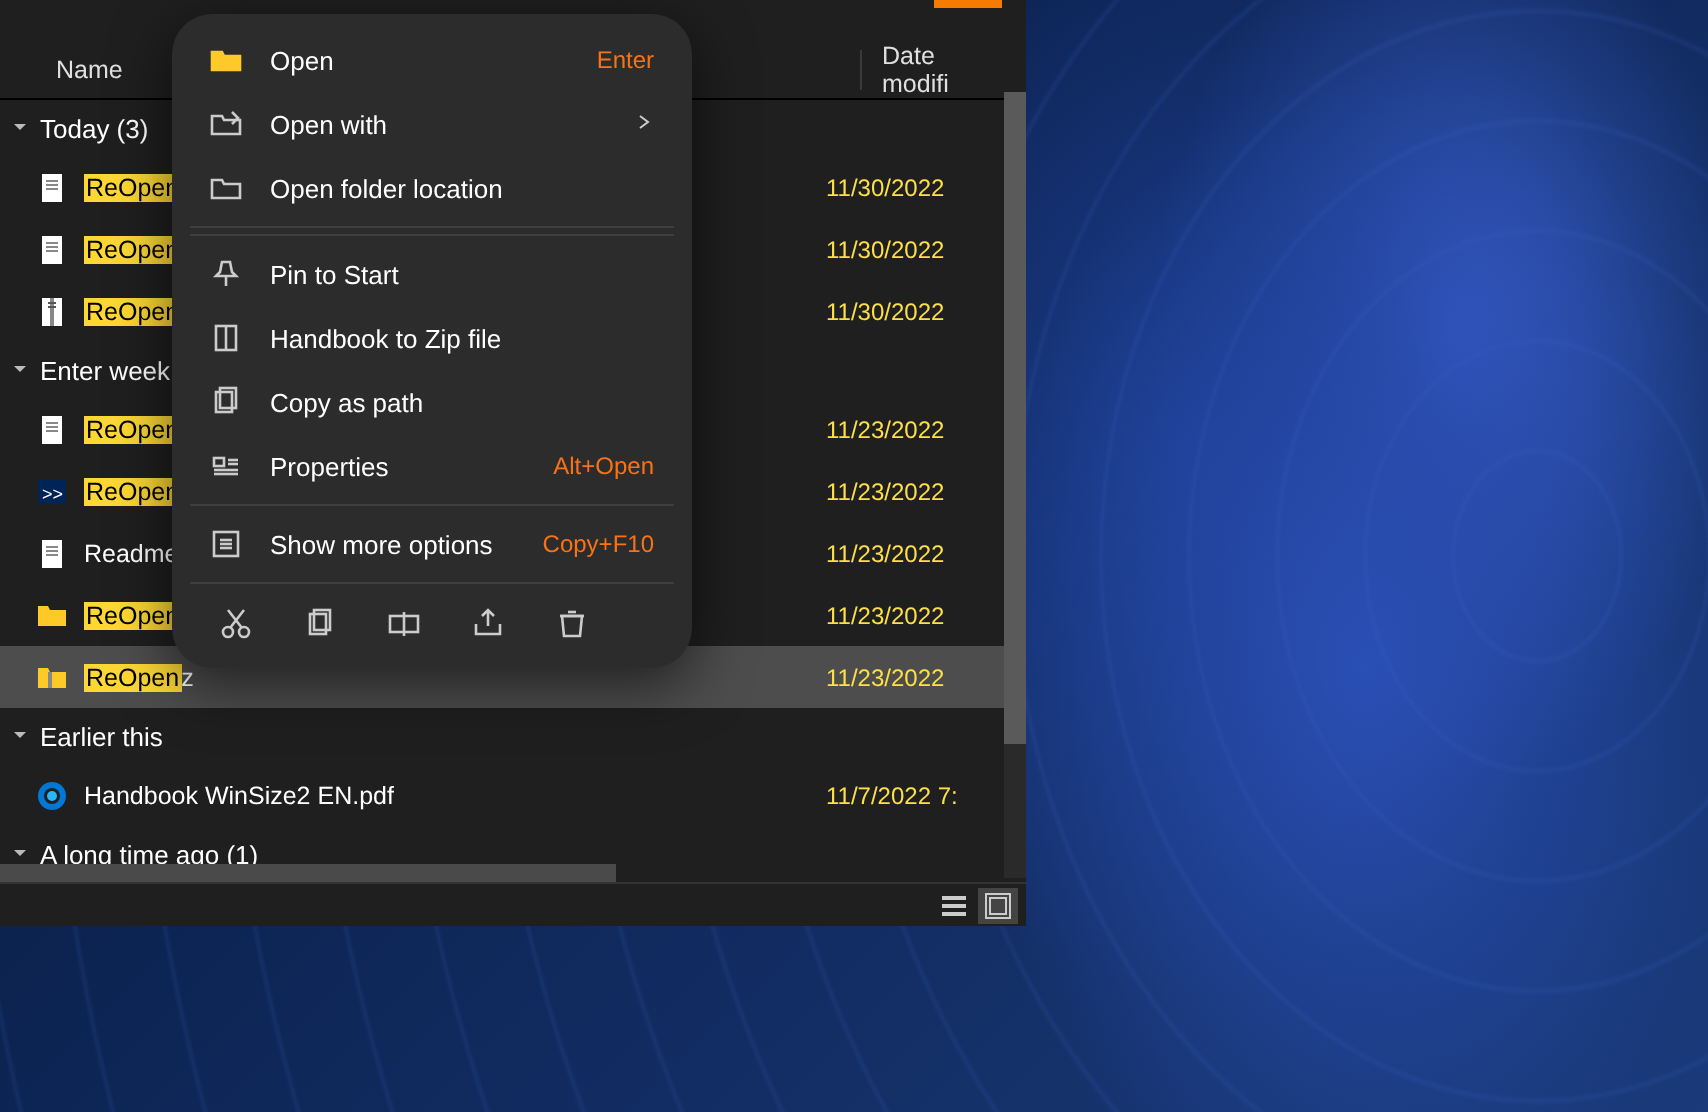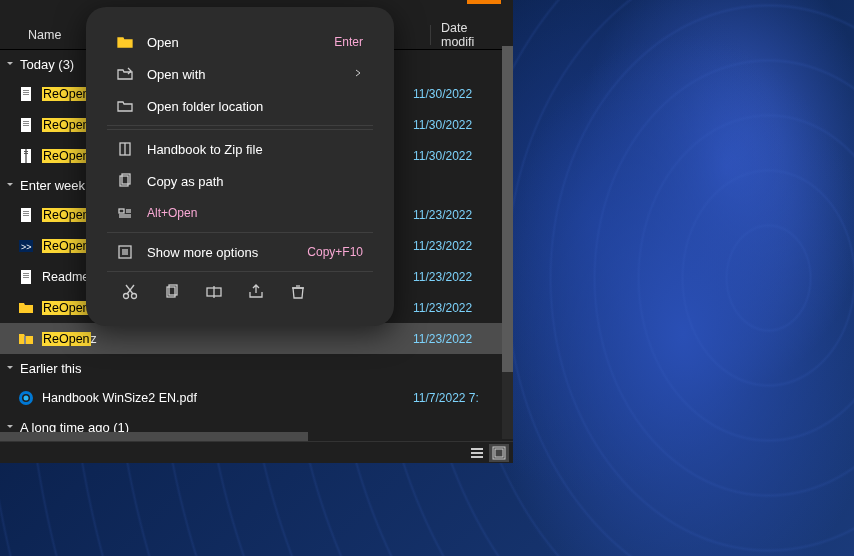--- a/index.html
+++ b/index.html
@@ -20,35 +20,35 @@
   .col-name { flex:1; }
   .col-sep { width:1px; height:20px; background:#3a3a3a; margin:0 10px; }
   .filelist { flex:1; overflow:hidden; position:relative; }
   .group-hdr { display:flex; align-items:center; height:28px; padding-left:4px; color:#fff; font-size:13px; gap:4px; }
   .chev { width:12px; height:12px; display:flex; align-items:center; justify-content:center; }
   .chev svg { width:10px; height:10px; fill:#bbb; }
   .file-row { display:flex; align-items:center; height:31px; padding-left:18px; font-size:12.5px; }
   .file-row.sel { background:#4d4d4d; }
   .ficon { width:16px; height:16px; margin-right:8px; display:flex; align-items:center; justify-content:center; flex-shrink:0; }
   .fname { flex:1; white-space:nowrap; overflow:hidden; }
-  .fdate { width:100px; text-align:left; padding-right:8px; color:#7dd3fc; font-size:12px; }
+  .fdate { width:100px; text-align:left; padding-right:8px; color:#fde047; font-size:12px; }
   mark.hl { background:#fdd835; color:#000; padding:0 1px; }
   .status-bar { height:22px; background:#1f1f1f; display:flex; align-items:center; justify-content:flex-end; padding:0 4px; border-top:1px solid #333; }
   .view-btn { width:20px; height:18px; display:flex; align-items:center; justify-content:center; margin-left:2px; }
   .view-btn.active { background:#444; }
   .scroll-v { position:absolute; right:0; top:46px; width:11px; height:393px; background:#2a2a2a; }
   .scroll-thumb { width:11px; background:#5a5a5a; position:absolute; }
   .scroll-h { position:absolute; left:0; bottom:22px; height:9px; width:308px; background:#4a4a4a; }
   
-  .ctx { position:absolute; left:86px; top:7px; width:308px; background:#2c2c2c; border-radius:20px; padding:19px; box-shadow:0 8px 30px rgba(0,0,0,0.6); color:#fff; font-size:13px; }
+  .ctx { position:absolute; left:86px; top:7px; width:260px; background:#2c2c2c; border-radius:20px; padding:7px; box-shadow:0 8px 30px rgba(0,0,0,0.6); color:#fff; font-size:13px; }
   .ctx-item { display:flex; align-items:center; height:32px; padding:0 12px; border-radius:4px; gap:14px; }
   .ctx-ico { width:16px; height:16px; display:flex; align-items:center; justify-content:center; flex-shrink:0; }
   .ctx-ico svg { width:16px; height:16px; stroke:#ccc; fill:none; stroke-width:1.3; }
   .ctx-label { flex:1; }
-  .ctx-accel { color:#f9a8d4; font-size:12px; }
+  .ctx-accel { color:#f97316; font-size:12px; }
   .ctx-sep { height:1px; background:#3f3f3f; margin:3px 2px; }
   .ctx-toolbar { display:flex; justify-content:flex-start; gap:24px; padding:8px 16px 6px; }
   .ctx-tbtn { width:18px; height:18px; display:flex; align-items:center; justify-content:center; }
   .ctx-tbtn svg { width:18px; height:18px; stroke:#ccc; fill:none; stroke-width:1.3; }
   .orange-box { position:absolute; top:-6px; right:12px; width:34px; height:10px; background:#f57c00; }
 </style>
 </head>
 <body>
 
 <div class="wallpaper"></div>
@@ -246,20 +246,29 @@
           <path d="M1 4h5l1 2h8v7H1z"></path>
         </svg>
       </span>
       <span class="ctx-label">Open folder location</span>
     </div>
     <div class="ctx-sep"></div>
     <div class="ctx-sep"></div>
     <div class="ctx-item">
       <span class="ctx-ico">
         <svg viewBox="0 0 16 16">
+          <path d="M6 2h4l1 5 2 2H3l2-2z"></path>
+          <line x1="8" y1="9" x2="8" y2="14"></line>
+        </svg>
+      </span>
+      <span class="ctx-label">Pin to Start</span>
+    </div>
+    <div class="ctx-item">
+      <span class="ctx-ico">
+        <svg viewBox="0 0 16 16">
           <rect x="3" y="2" width="10" height="12"></rect>
           <line x1="8" y1="2" x2="8" y2="14"></line>
         </svg>
       </span>
       <span class="ctx-label">Handbook to Zip file</span>
     </div>
     <div class="ctx-item">
       <span class="ctx-ico">
         <svg viewBox="0 0 16 16">
           <rect x="3" y="3" width="8" height="10"></rect>
@@ -271,20 +280,21 @@
     <div class="ctx-item">
       <span class="ctx-ico">
         <svg viewBox="0 0 16 16">
           <rect x="2" y="4" width="5" height="4"></rect>
           <line x1="2" y1="10" x2="14" y2="10"></line>
           <line x1="2" y1="12" x2="14" y2="12"></line>
           <line x1="9" y1="5" x2="14" y2="5"></line>
           <line x1="9" y1="7" x2="14" y2="7"></line>
         </svg>
       </span>
+      <span class="ctx-label">Properties</span>
       <span class="ctx-accel">Alt+Open</span>
     </div>
     <div class="ctx-sep"></div>
     <div class="ctx-item">
       <span class="ctx-ico">
         <svg viewBox="0 0 16 16">
           <rect x="2" y="2" width="12" height="12"></rect>
           <line x1="5" y1="6" x2="11" y2="6"></line>
           <line x1="5" y1="8" x2="11" y2="8"></line>
           <line x1="5" y1="10" x2="11" y2="10"></line>

